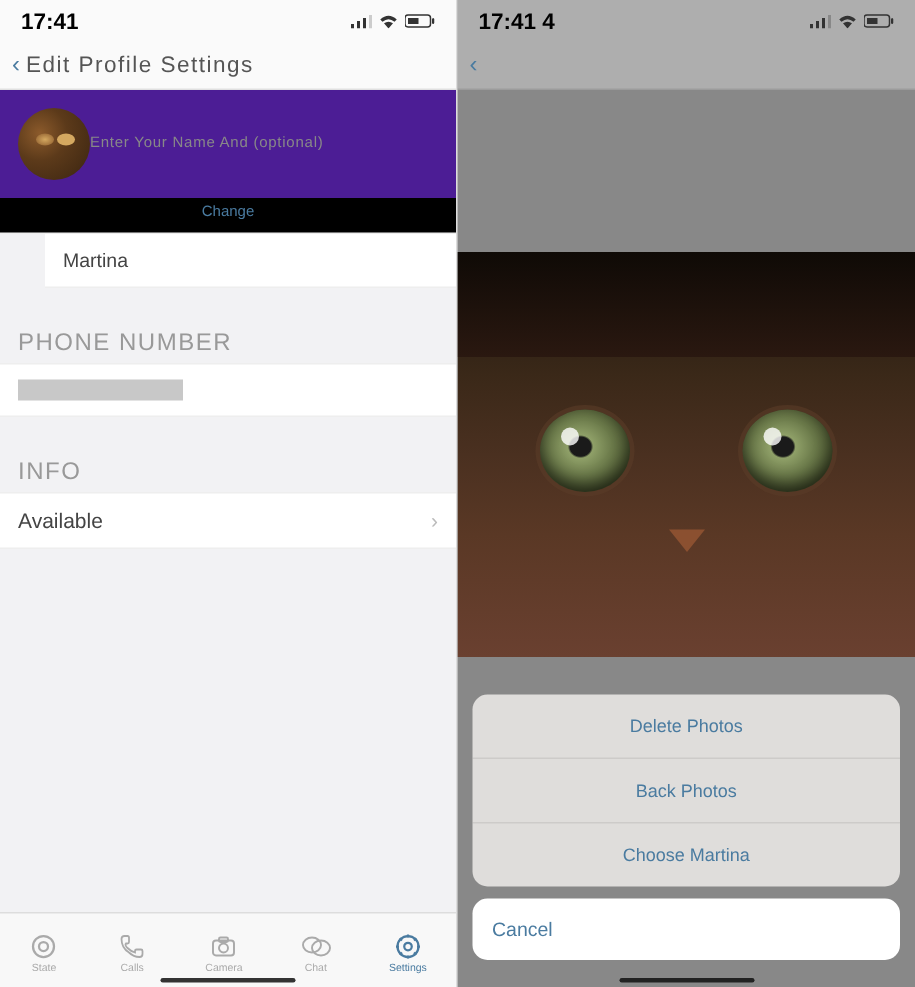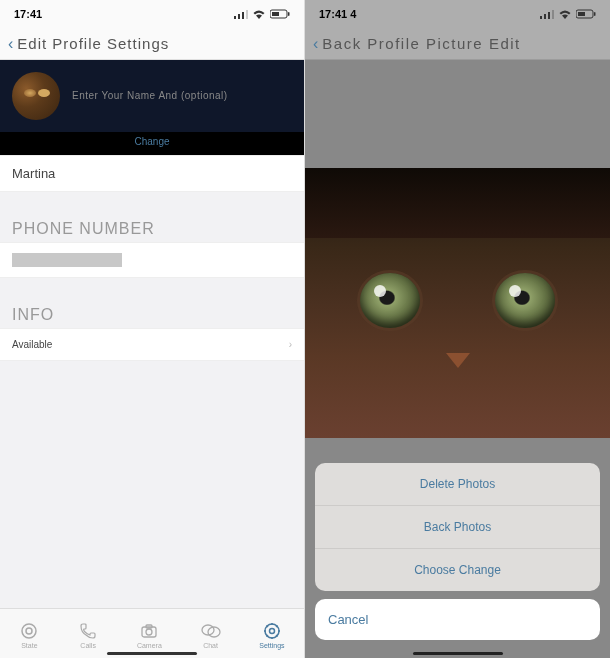--- a/index.html
+++ b/index.html
@@ -21,21 +21,21 @@
     .screen-left { border-right: 1px solid #ddd; }
     .screen-right { background: #888; }
     
     
     .status-bar {
       height: 28px;
       display: flex;
       justify-content: space-between;
       align-items: center;
       padding: 0 14px;
-      font-size: 11px;
+      font-size: 15px;
       font-weight: 600;
       background: #fafafa;
     }
     .screen-right .status-bar { background: rgba(200,200,200,0.6); }
     .status-time { font-weight: 700; }
     .status-icons { display: flex; gap: 4px; align-items: center; }
     
     
     .nav-header {
       height: 32px;
@@ -46,25 +46,24 @@
       border-bottom: 1px solid #e0e0e0;
       font-size: 15px;
     }
     .screen-right .nav-header { background: rgba(200,200,200,0.6); border-bottom: 1px solid rgba(0,0,0,0.1); }
     .back-chevron { color: #4a7ba0; font-size: 16px; margin-right: 4px; }
     .nav-title { color: #555; letter-spacing: 1px; font-weight: 400; }
     .screen-right .nav-title { letter-spacing: 1.5px; }
     
     
     .profile-section {
-      background: #0f172a;
+      background: #4c1d95;
       padding: 12px;
       display: flex;
       align-items: center;
-      gap: 12px;
     }
     .avatar {
       width: 48px;
       height: 48px;
       border-radius: 50%;
       background: radial-gradient(circle at 30% 35%, #8b5a2b 0%, #5c3a1a 40%, #3a2410 100%);
       position: relative;
       overflow: hidden;
       flex-shrink: 0;
     }
@@ -92,20 +91,21 @@
       background: #000000;
       border-bottom: 1px solid #eee;
       text-align: center;
     }
     .name-row {
       background: #fff;
       padding: 10px 12px;
       font-size: 13px;
       color: #444;
       border-bottom: 1px solid #eee;
+      margin-left: 30px;
     }
     
     .section-spacer { height: 22px; }
     .section-label {
       font-size: 16px;
       color: #999;
       padding: 6px 12px 4px 12px;
       letter-spacing: 1px;
     }
     .phone-row {
@@ -120,21 +120,21 @@
       background: #c8c8c8;
     }
     .info-row {
       background: #fff;
       padding: 10px 12px;
       border-top: 1px solid #eee;
       border-bottom: 1px solid #eee;
       display: flex;
       justify-content: space-between;
       align-items: center;
-      font-size: 10px;
+      font-size: 14px;
       color: #444;
     }
     .info-chevron { color: #bbb; }
     
     
     .tab-bar {
       position: absolute;
       bottom: 0;
       left: 0;
       right: 0;
@@ -387,34 +387,33 @@
             <rect x="0" y="1" width="17" height="8" rx="2" fill="none" stroke="#333" stroke-width="1"></rect>
             <rect x="2" y="3" width="7" height="4" fill="#333"></rect>
             <rect x="18" y="3" width="1.5" height="4" rx="1" fill="#333"></rect>
           </svg>
       </span>
     </span>
   </div>
 
   <div class="nav-header">
     <span class="back-chevron">‹</span>
-    <span class="nav-title">Back Profile Picture Edit</span>
   </div>
 
   <div class="image-area">
     <div class="cat-face">
       <div class="cat-hat"></div>
       <div class="cat-eye cat-eye-left"></div>
       <div class="cat-eye cat-eye-right"></div>
       <div class="cat-nose"></div>
     </div>
   </div>
 
   <div class="action-sheet">
     <div class="action-group">
       <div class="action-item">Delete Photos</div>
       <div class="action-item">Back Photos</div>
-      <div class="action-item">Choose Change</div>
+      <div class="action-item">Choose Martina</div>
     </div>
     <div class="action-cancel">Cancel</div>
   </div>
   <div class="home-indicator"></div>
 </div>
 
 </body></html>

